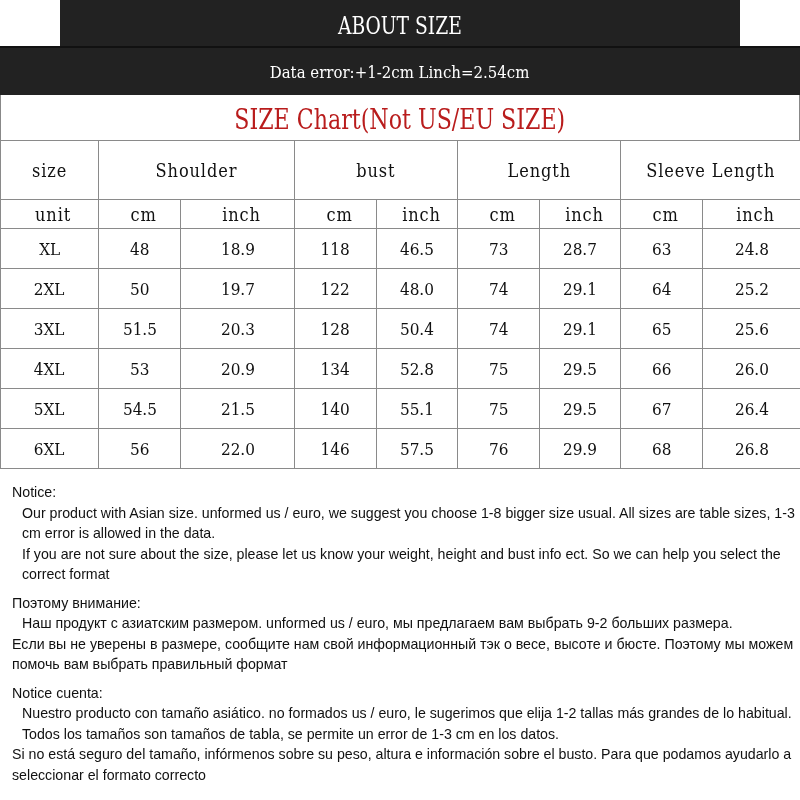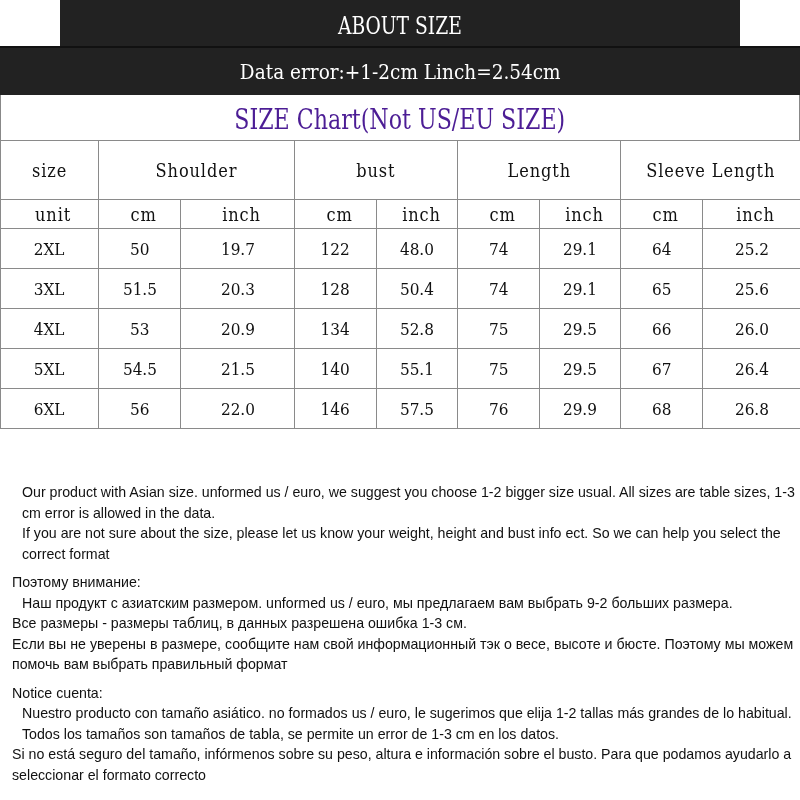--- a/index.html
+++ b/index.html
@@ -3,27 +3,27 @@
 <meta charset="utf-8">
 <style>
   html, body { margin: 0; padding: 0; background: #fff; }
   body { width: 800px; height: 800px; position: relative; overflow: hidden; }
   .banner {
     position: absolute; left: 0; width: 800px; background: #222;
     color: #fff; text-align: center; font-family: "DejaVu Serif", serif;
   }
   .banner-title { top: 0; height: 46px; line-height: 52px; font-size: 25px; transform: scaleX(0.85); }
   .banner-sep { position: absolute; top: 46px; left: 0; width: 800px; height: 2px; background: #111; }
-  .banner-sub { top: 48px; height: 47px; line-height: 48px; font-size: 21px; }
+  .banner-sub { top: 48px; height: 47px; line-height: 48px; font-size: 17px; }
   .banner-sub span, .banner-title span { display: inline-block; transform: scaleX(0.88); }
   .chart-title {
     position: absolute; top: 95px; left: 0; width: 798px; height: 45px;
     border-left: 1px solid #888; border-right: 1px solid #888;
     text-align: center; line-height: 50px; font-size: 27px;
-    font-family: "DejaVu Serif", serif; color: #4c1d95;
+    font-family: "DejaVu Serif", serif; color: #b91c1c;
   }
   .chart-title span { display: inline-block; transform: scaleX(0.82); }
   table.size-table {
     position: absolute; top: 140px; left: 0; width: 800px;
     border-collapse: collapse; table-layout: fixed;
     font-family: "DejaVu Serif", serif; color: #111;
   }
   table.size-table td {
     border: 1.5px solid #8a8a8a; text-align: center; padding: 0;
     font-size: 17px;
@@ -81,20 +81,31 @@
     <td><span>cm</span></td>
     <td><span>inch</span></td>
     <td><span>cm</span></td>
     <td><span>inch</span></td>
     <td><span>cm</span></td>
     <td><span>inch</span></td>
     <td><span>cm</span></td>
     <td><span>inch</span></td>
   </tr>
   <tr class="data-row">
+    <td><span>XL</span></td>
+    <td><span>48</span></td>
+    <td><span>18.9</span></td>
+    <td><span>118</span></td>
+    <td><span>46.5</span></td>
+    <td><span>73</span></td>
+    <td><span>28.7</span></td>
+    <td><span>63</span></td>
+    <td><span>24.8</span></td>
+  </tr>
+  <tr class="data-row">
     <td><span>2XL</span></td>
     <td><span>50</span></td>
     <td><span>19.7</span></td>
     <td><span>122</span></td>
     <td><span>48.0</span></td>
     <td><span>74</span></td>
     <td><span>29.1</span></td>
     <td><span>64</span></td>
     <td><span>25.2</span></td>
   </tr>
@@ -140,27 +151,27 @@
     <td><span>76</span></td>
     <td><span>29.9</span></td>
     <td><span>68</span></td>
     <td><span>26.8</span></td>
   </tr>
 </tbody>
   </table>
 
 <div class="notes">
   <div class="block">
-    <p class="indent">Our product with Asian size. unformed us / euro, we suggest you choose 1-2 bigger size usual. All sizes are table sizes, 1-3 cm error is allowed in the data.</p>
+    <p>Notice:</p>
+    <p class="indent">Our product with Asian size. unformed us / euro, we suggest you choose 1-8 bigger size usual. All sizes are table sizes, 1-3 cm error is allowed in the data.</p>
     <p class="indent">If you are not sure about the size, please let us know your weight, height and bust info ect. So we can help you select the correct format</p>
   </div>
   <div class="block">
     <p>Поэтому внимание:</p>
     <p class="indent">Наш продукт с азиатским размером. unformed us / euro, мы предлагаем вам выбрать 9-2 больших размера.</p>
-    <p>Все размеры - размеры таблиц, в данных разрешена ошибка 1-3 см.</p>
     <p>Если вы не уверены в размере, сообщите нам свой информационный тэк о весе, высоте и бюсте. Поэтому мы можем помочь вам выбрать правильный формат</p>
   </div>
   <div class="block">
     <p>Notice cuenta:</p>
     <p class="indent">Nuestro producto con tamaño asiático. no formados us / euro, le sugerimos que elija 1-2 tallas más grandes de lo habitual. Todos los tamaños son tamaños de tabla, se permite un error de 1-3 cm en los datos.</p>
     <p>Si no está seguro del tamaño, infórmenos sobre su peso, altura e información sobre el busto. Para que podamos ayudarlo a seleccionar el formato correcto</p>
   </div>
 </div>
 
 </body></html>

